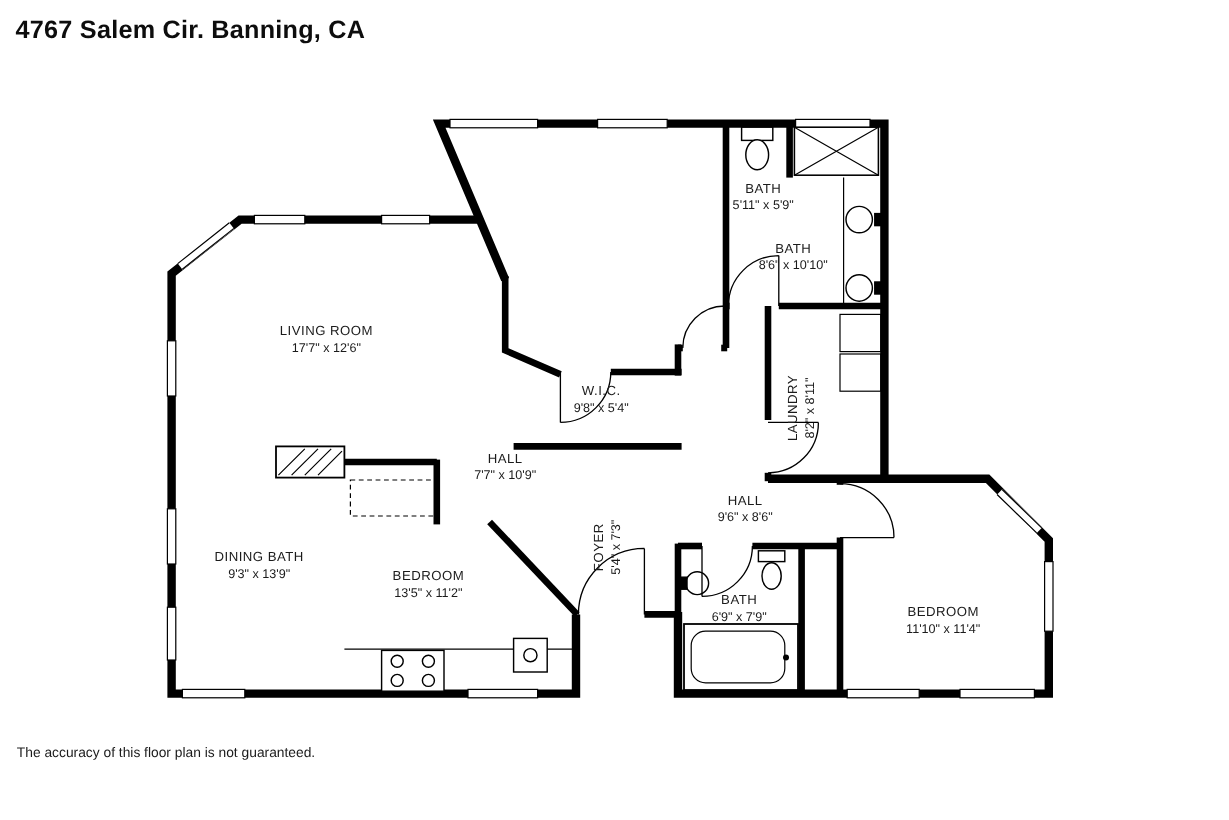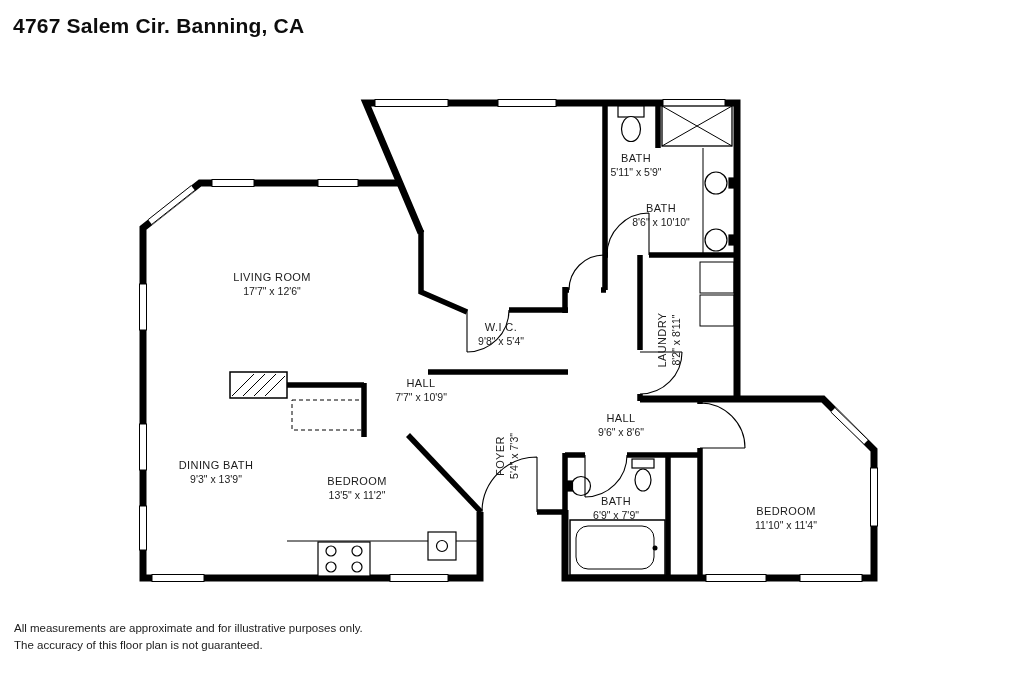--- a/index.html
+++ b/index.html
@@ -193,17 +193,16 @@
   <div class="room-label" style="left:616px;top:508px">
     <div class="rname">BATH</div>
     <div class="rdims">6'9" x 7'9"</div>
   </div>
   <div class="room-label" style="left:786px;top:518px">
     <div class="rname">BEDROOM</div>
     <div class="rdims">11'10" x 11'4"</div>
   </div>
 
   <div id="disclaimer">
-    <div>All measurements are approximate and for illustrative purposes only.</div>
     <div>The accuracy of this floor plan is not guaranteed.</div>
   </div>
 
 </div>
 
 </body></html>

